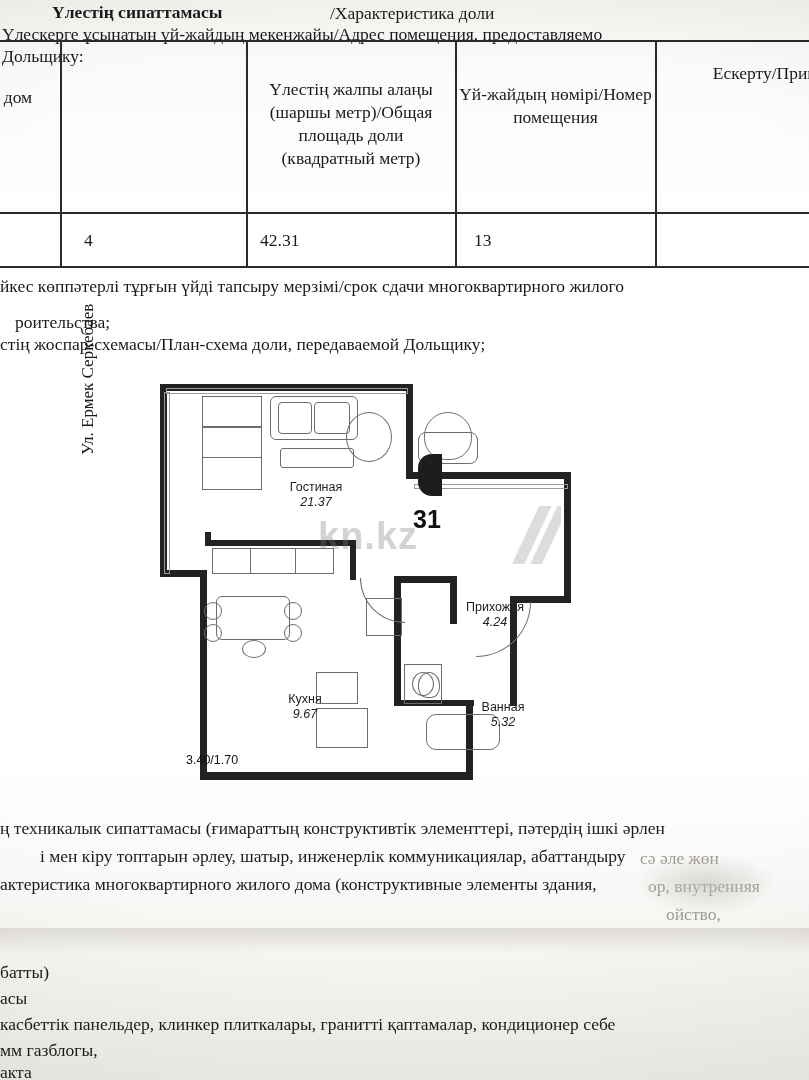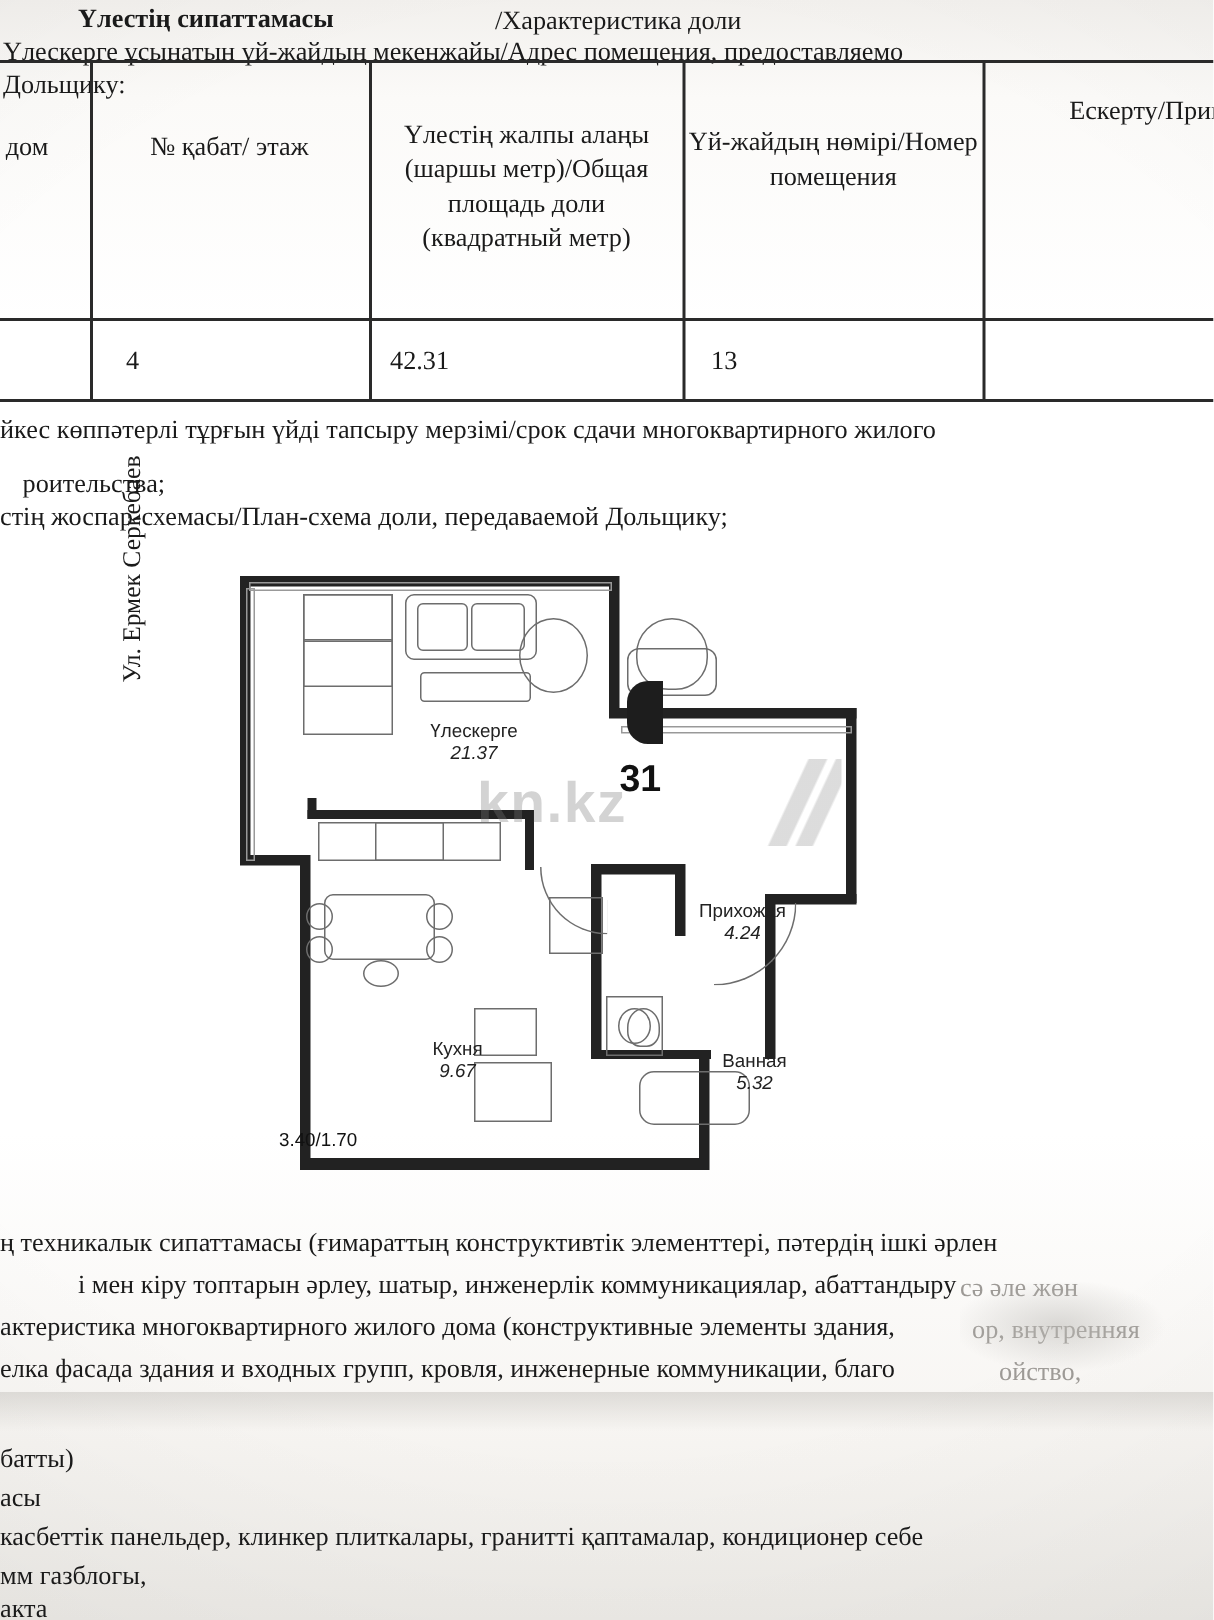--- a/index.html
+++ b/index.html
@@ -122,21 +122,20 @@
     <div class="h" style="top:0px;"></div>
     <div class="h" style="top:172px;"></div>
     <div class="h" style="top:226px;"></div>
 
     <div class="v" style="left:60px;"></div>
     <div class="v" style="left:246px;"></div>
     <div class="v" style="left:455px;"></div>
     <div class="v" style="left:655px;"></div>
 
     <div class="cellhdr" style="left:0px;top:46px;width:36px;">дом</div>
-    <div class="cellhdr" style="left:62px;top:46px;width:182px;">№ қабат/ этаж</div>
     <div class="cellhdr" style="left:250px;top:38px;width:202px;">Үлестің жалпы алаңы (шаршы метр)/Общая площадь доли (квадратный метр)</div>
     <div class="cellhdr" style="left:458px;top:22px;width:195px;margin-top:21px;">Үй-жайдың нөмірі/Номер помещения</div>
     <div class="cellhdr" style="left:658px;top:22px;width:151px;padding-left:36px;">Ескерту/Приме</div>
 
     <div class="cellval" style="left:84px;top:190px;">4</div>
     <div class="cellval" style="left:260px;top:190px;">42.31</div>
     <div class="cellval" style="left:474px;top:190px;">13</div>
   </div>
 
   <div class="mid" style="top:276px;left:0px;">йкес көппәтерлі тұрғын үйді тапсыру мерзімі/срок сдачи многоквартирного жилого</div>
@@ -199,21 +198,21 @@
     <div class="thin" style="left:166px;top:300px;width:40px;height:30px;"></div>
 
     <div class="thin" style="left:276px;top:342px;width:72px;height:34px;border-radius:10px;"></div>
     <div class="thin" style="left:268px;top:300px;width:20px;height:24px;border-radius:50% 50% 40% 40%;"></div>
 
     <div class="thin" style="left:210px;top:206px;width:44px;height:44px;border-radius:0 0 0 100%;border-top:none;border-right:none;"></div>
     <div class="thin" style="left:326px;top:230px;width:54px;height:54px;border-radius:0 0 100% 0;border-top:none;border-left:none;"></div>
   </div>
 
   <div class="room-label" style="left:256px;top:480px;width:120px;">
-    <span class="a">Үлескерге</span>
+    <span class="a">Гостиная</span>
     <span class="b">21.37</span>
   </div>
   <div class="room-label" style="left:435px;top:600px;width:120px;">
     <span class="a">Прихожая</span>
     <span class="b">4.24</span>
   </div>
   <div class="room-label" style="left:250px;top:692px;width:110px;">
     <span class="a">Кухня</span>
     <span class="b">9.67</span>
   </div>
@@ -221,23 +220,22 @@
     <span class="a">Ванная</span>
     <span class="b">5.32</span>
   </div>
 
   <div class="num31">31</div>
   <div class="watermark">kn.kz</div>
   <div class="wm-slash"></div>
   <div class="dim">3.40/1.70</div>
 
   <div class="bot" style="top:818px;left:0px;">ң техникалык сипаттамасы (ғимараттың конструктивтік элементтері, пәтердің ішкі әрлен</div>
-  <div class="bot" style="top:846px;left:12px;padding-left:40px;">і мен кіру топтарын әрлеу, шатыр, инженерлік коммуникациялар, абаттандыру</div>
+  <div class="bot" style="top:846px;left:0px;padding-left:40px;">і мен кіру топтарын әрлеу, шатыр, инженерлік коммуникациялар, абаттандыру</div>
   <div class="bot" style="top:874px;left:0px;">актеристика многоквартирного жилого дома (конструктивные элементы здания,</div>
-  <div class="bot" style="top:902px;left:0px;">елка фасада здания и входных групп, кровля, инженерные коммуникации, благо</div>
   <div class="bot" style="top:962px;left:0px;">батты)</div>
   <div class="bot" style="top:988px;left:0px;text-align:center;">асы</div>
   <div class="bot" style="top:1014px;left:0px;">касбеттік панельдер, клинкер плиткалары, гранитті қаптамалар, кондиционер себе</div>
   <div class="bot" style="top:1040px;left:0px;">мм газблогы,</div>
   <div class="bot" style="top:1062px;left:0px;">акта</div>
 
   <div class="bot faded" style="top:848px;left:640px;">сә әле жөн</div>
   <div class="bot faded" style="top:876px;left:648px;">ор, внутренняя</div>
   <div class="bot faded" style="top:904px;left:666px;">ойство,</div>
 

